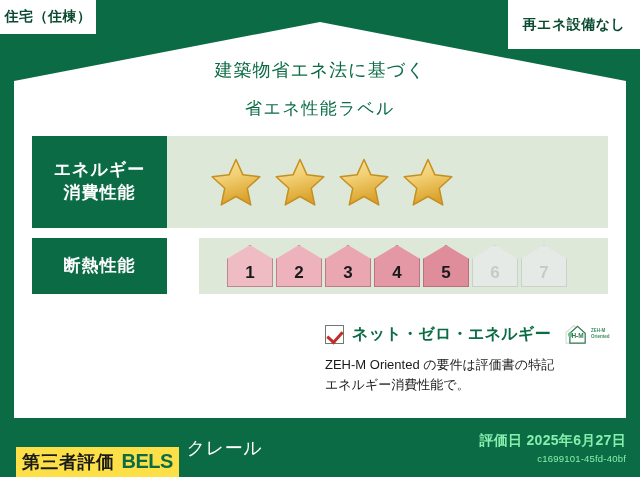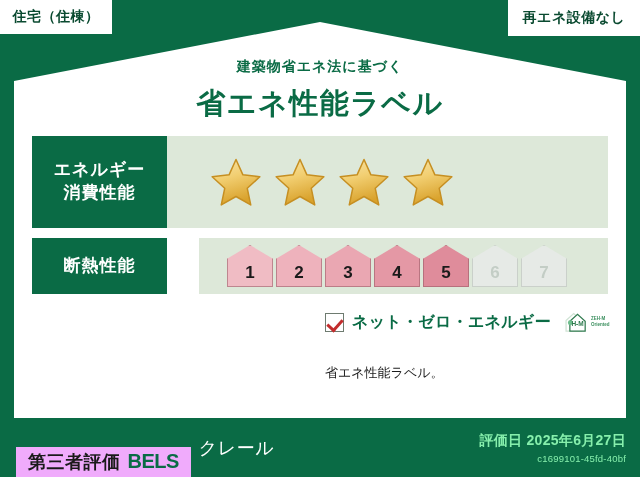--- a/index.html
+++ b/index.html
@@ -22,22 +22,22 @@
     background: #ffffff;
     color: #0a4a30;
     font-weight: bold;
     font-size: 14px;
     letter-spacing: 0.5px;
     display: flex;
     align-items: center;
     justify-content: center;
     z-index: 6;
   }
-  #tag-left  { left: 0;  width: 112px; height: 34px; }
-  #tag-right { right: 0; width: 132px; height: 36px; }
+  #tag-left  { left: 0;  width: 96px; height: 34px; }
+  #tag-right { right: 0; width: 132px; height: 49px; }
 
   
   #house {
     position: absolute;
     left: 14px; top: 22px;
     width: 612px; height: 396px;
     background: #ffffff;
     z-index: 2;
     -webkit-clip-path: polygon(0% 14.9%, 50% 0%, 100% 14.9%, 100% 100%, 0% 100%);
     clip-path: polygon(0% 14.9%, 50% 0%, 100% 14.9%, 100% 100%, 0% 100%);
@@ -46,28 +46,28 @@
   
   #title-block {
     position: absolute;
     left: 0; top: 58px;
     width: 640px;
     text-align: center;
     z-index: 4;
     color: #0a6b45;
   }
   #title-sub {
-    font-size: 14px;
-    font-weight: bold;
+    font-size: 18px;
+    font-weight: normal;
     letter-spacing: 1px;
-    margin-bottom: 8px;
+    margin-bottom: 15px;
   }
   #title-main {
-    font-size: 29px;
-    font-weight: bold;
+    font-size: 17px;
+    font-weight: normal;
     letter-spacing: 1.5px;
   }
 
   
   .perf-row {
     position: absolute;
     left: 32px;
     width: 576px;
     z-index: 4;
     display: flex;
@@ -124,21 +124,21 @@
   .grade .num { position: relative; z-index: 2; }
   .grade.off { color: #c3cdc5; }
 
   
   .note {
     position: absolute;
     z-index: 4;
     width: 290px;
   }
   #note-left  { left: 30px;  top: 322px; }
-  #note-right { left: 325px; top: 310px; }
+  #note-right { left: 325px; top: 322px; }
 
   .note-head {
     display: flex;
     align-items: center;
     gap: 8px;
     margin-bottom: 9px;
   }
   .checkbox {
     width: 19px; height: 19px;
     border: 1.5px solid #6e7b70;
@@ -208,24 +208,24 @@
   #footer {
     position: absolute;
     left: 0; bottom: 0;
     width: 640px; height: 59px;
     background: #0a6b45;
     z-index: 5;
     display: flex;
     align-items: center;
   }
   #bels-box {
-    background: #f0abfc;
+    background: #fde047;
     height: 30px;
     margin-left: 16px;
-    padding: 0 12px;
+    padding: 0 6px;
     display: flex;
     align-items: center;
     gap: 7px;
     margin-top: 28px;
   }
   #bels-jp {
     font-size: 18px;
     font-weight: bold;
     color: #1a1a1a;
     letter-spacing: 0.5px;
@@ -367,22 +367,22 @@
           <circle cx="9.5" cy="16" r="3.2" fill="#6fbf8e"></circle>
           <text x="19" y="20" font-family="'Liberation Sans',sans-serif" font-size="8.5" font-weight="bold" fill="#2f7a4e" text-anchor="middle">H-M</text>
         </svg>
         <span class="logo-sub">
           <span>ZEH-M</span><br>
           <span>Oriented</span>
         </span>
       </span>
     </div>
     <div class="note-body">
-      <br>
-      <span>省エネ性能ラベル。</span>
+      <span>ZEH-M Oriented の要件は評価書の特記</span><br>
+      <span>エネルギー消費性能で。</span>
     </div>
   </div>
 
   <div id="footer">
     <div id="bels-box">
       <span id="bels-jp">第三者評価</span>
       <span id="bels-en">BELS</span>
     </div>
     <span id="builder">クレール</span>
     <div id="footer-right">

